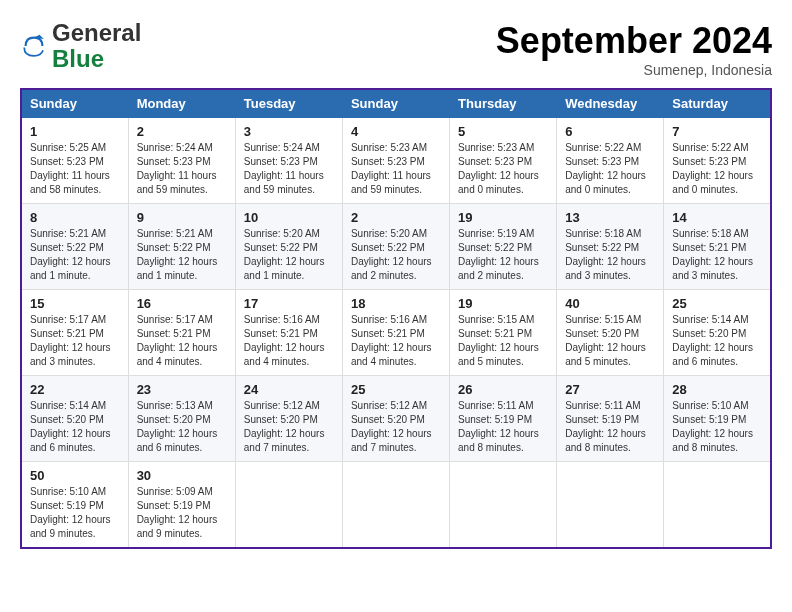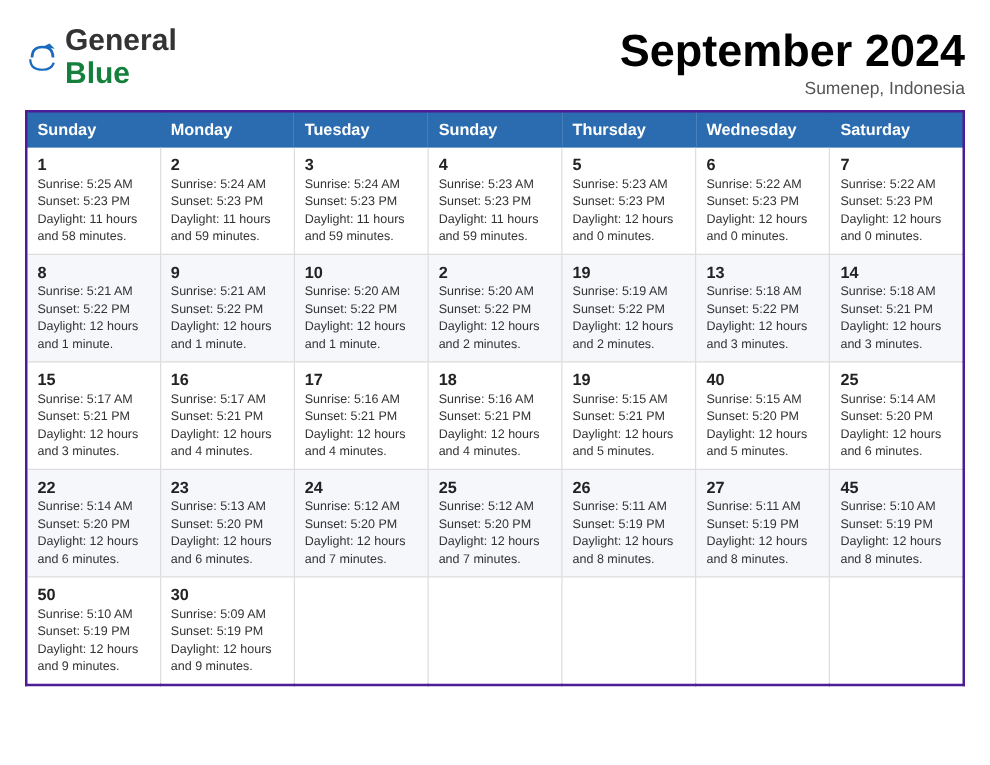--- a/index.html
+++ b/index.html
@@ -338,21 +338,21 @@
       </td>
         <td>
         <span class="day-number">27</span>
         <div class="day-info">
           Sunrise: 5:11 AM<br>
           Sunset: 5:19 PM<br>
           Daylight: 12 hours and 8 minutes.
         </div>
       </td>
         <td>
-        <span class="day-number">45</span>
+        <span class="day-number">28</span>
         <div class="day-info">
           Sunrise: 5:10 AM<br>
           Sunset: 5:19 PM<br>
           Daylight: 12 hours and 8 minutes.
         </div>
       </td>
       </tr>
       <tr>
         <td>
         <span class="day-number">50</span>

